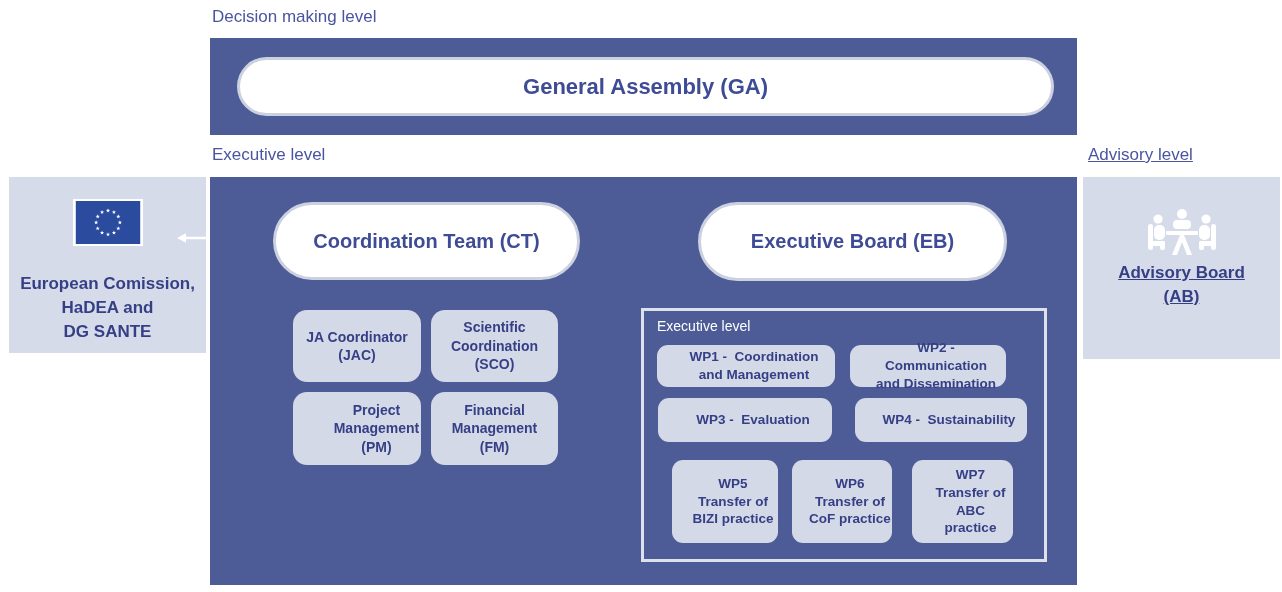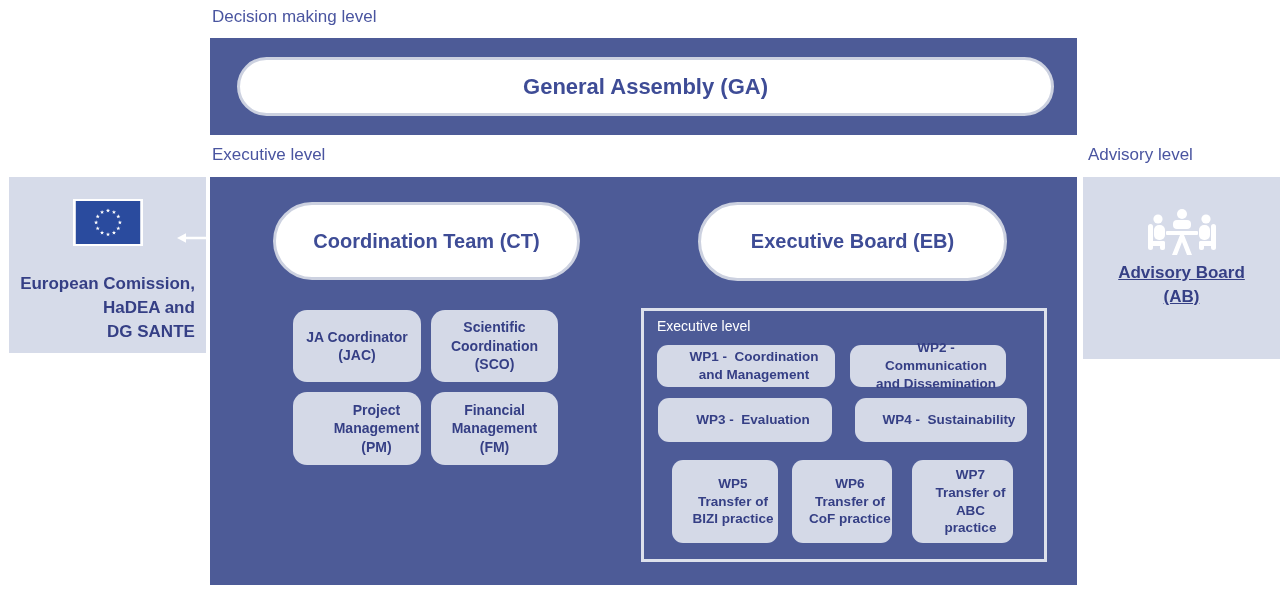--- a/index.html
+++ b/index.html
@@ -87,36 +87,36 @@
     color:var(--box-text);
     text-align:center;
     line-height:1.4;
     white-space:pre-wrap;
   }
   .eu-flag{
     margin-top:22px;
     border:2px solid var(--white);
     display:block;
   }
-  .external-name{margin-top:26px;text-align:right;}
+  .external-name{margin-top:26px;}
   .meeting-icon{margin-top:26px;display:block;}
   .advisory-name{margin-top:4px;text-decoration:underline;}
   .link-arrow{
     position:absolute;
     left:177px;top:231px;
   }
 </style>
 </head>
 <body>
 
 <div class="stage">
 
   <div class="lvl-label" style="left:212px;top:7px;">Decision making level</div>
   <div class="lvl-label" style="left:212px;top:145px;">Executive level</div>
-  <div class="lvl-label" style="left:1088px;top:145px;">Advisory level</div>
+  <div class="lvl-label" style="left:1088px;top:145px;text-decoration:underline;">Advisory level</div>
 
   <div class="darkbox" style="left:210px;top:38px;width:867px;height:97px;">
     <div class="pill ga" style="left:27px;top:19px;width:817px;height:59px;">General Assembly (GA)</div>
   </div>
 
   <div class="panel" style="left:9px;top:177px;width:197px;height:176px;">
     <svg class="eu-flag" width="70" height="47" viewBox="0 0 70 47">
       <defs>
         <path id="st" fill="#ffffff" d="M0,-2.4 L0.59,-0.81 L2.28,-0.74 L0.95,0.31 L1.41,1.94 L0,1.0 L-1.41,1.94 L-0.95,0.31 L-2.28,-0.74 L-0.59,-0.81 Z"></path>
       </defs>

